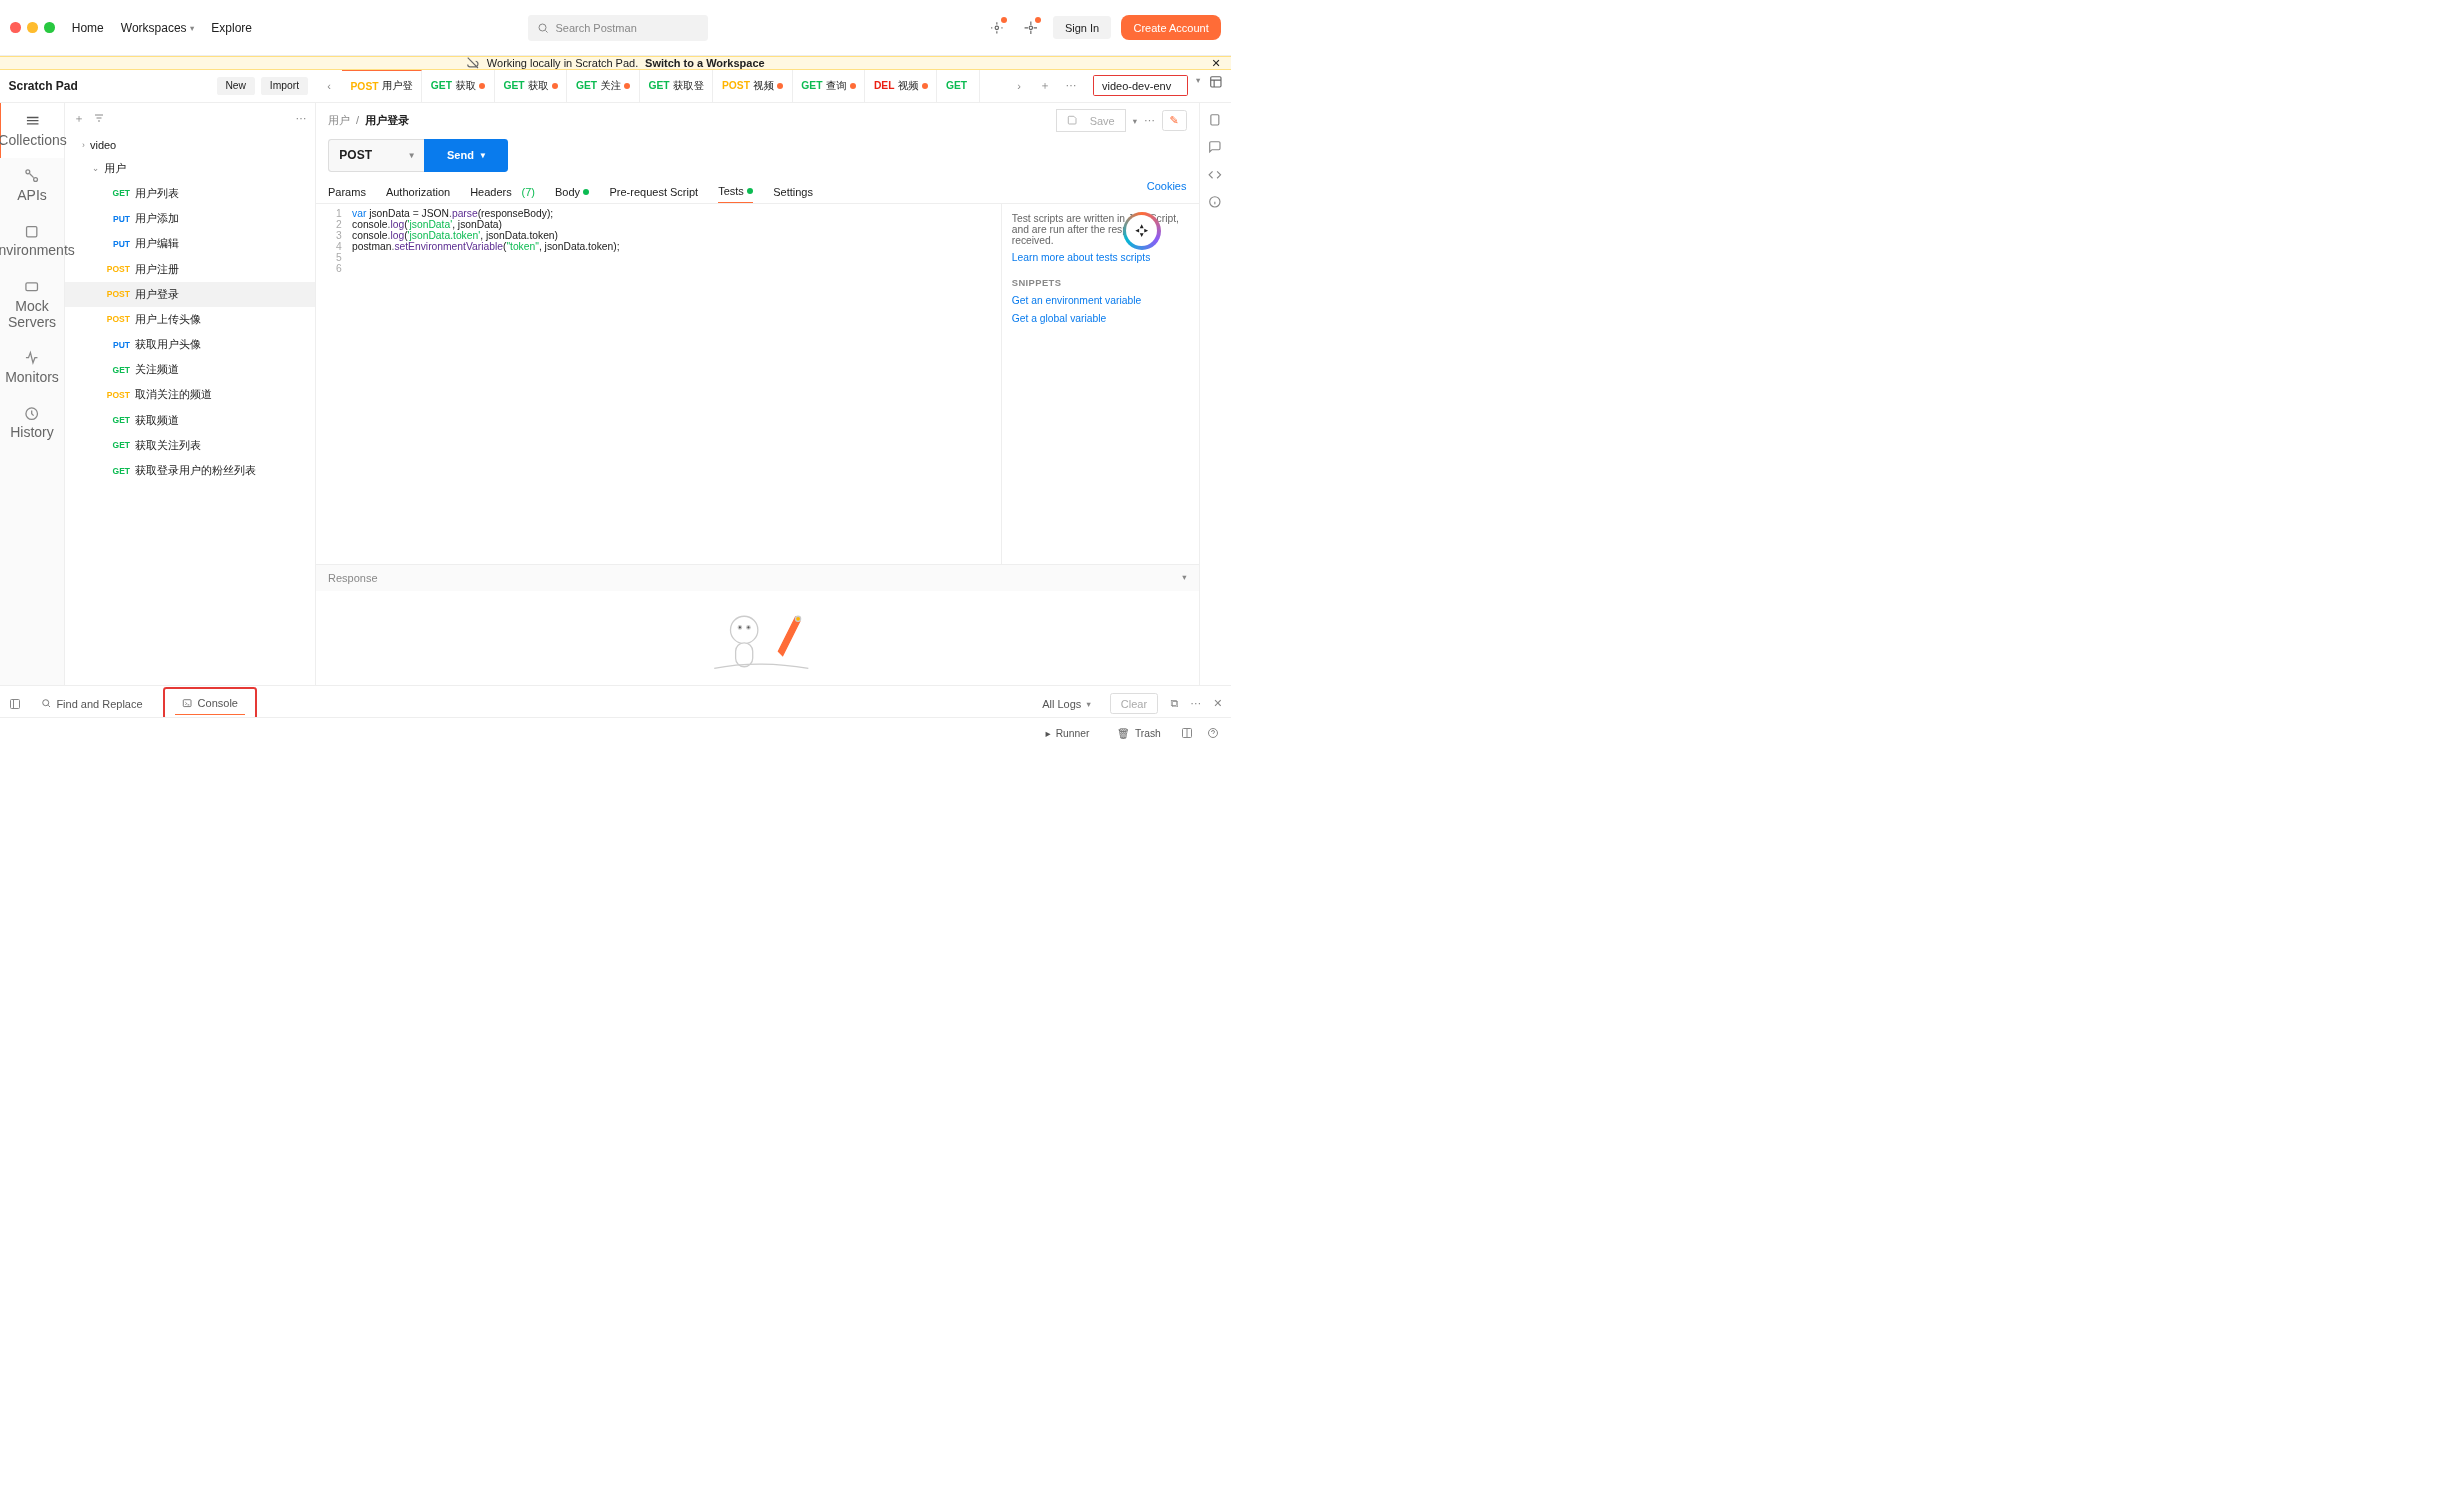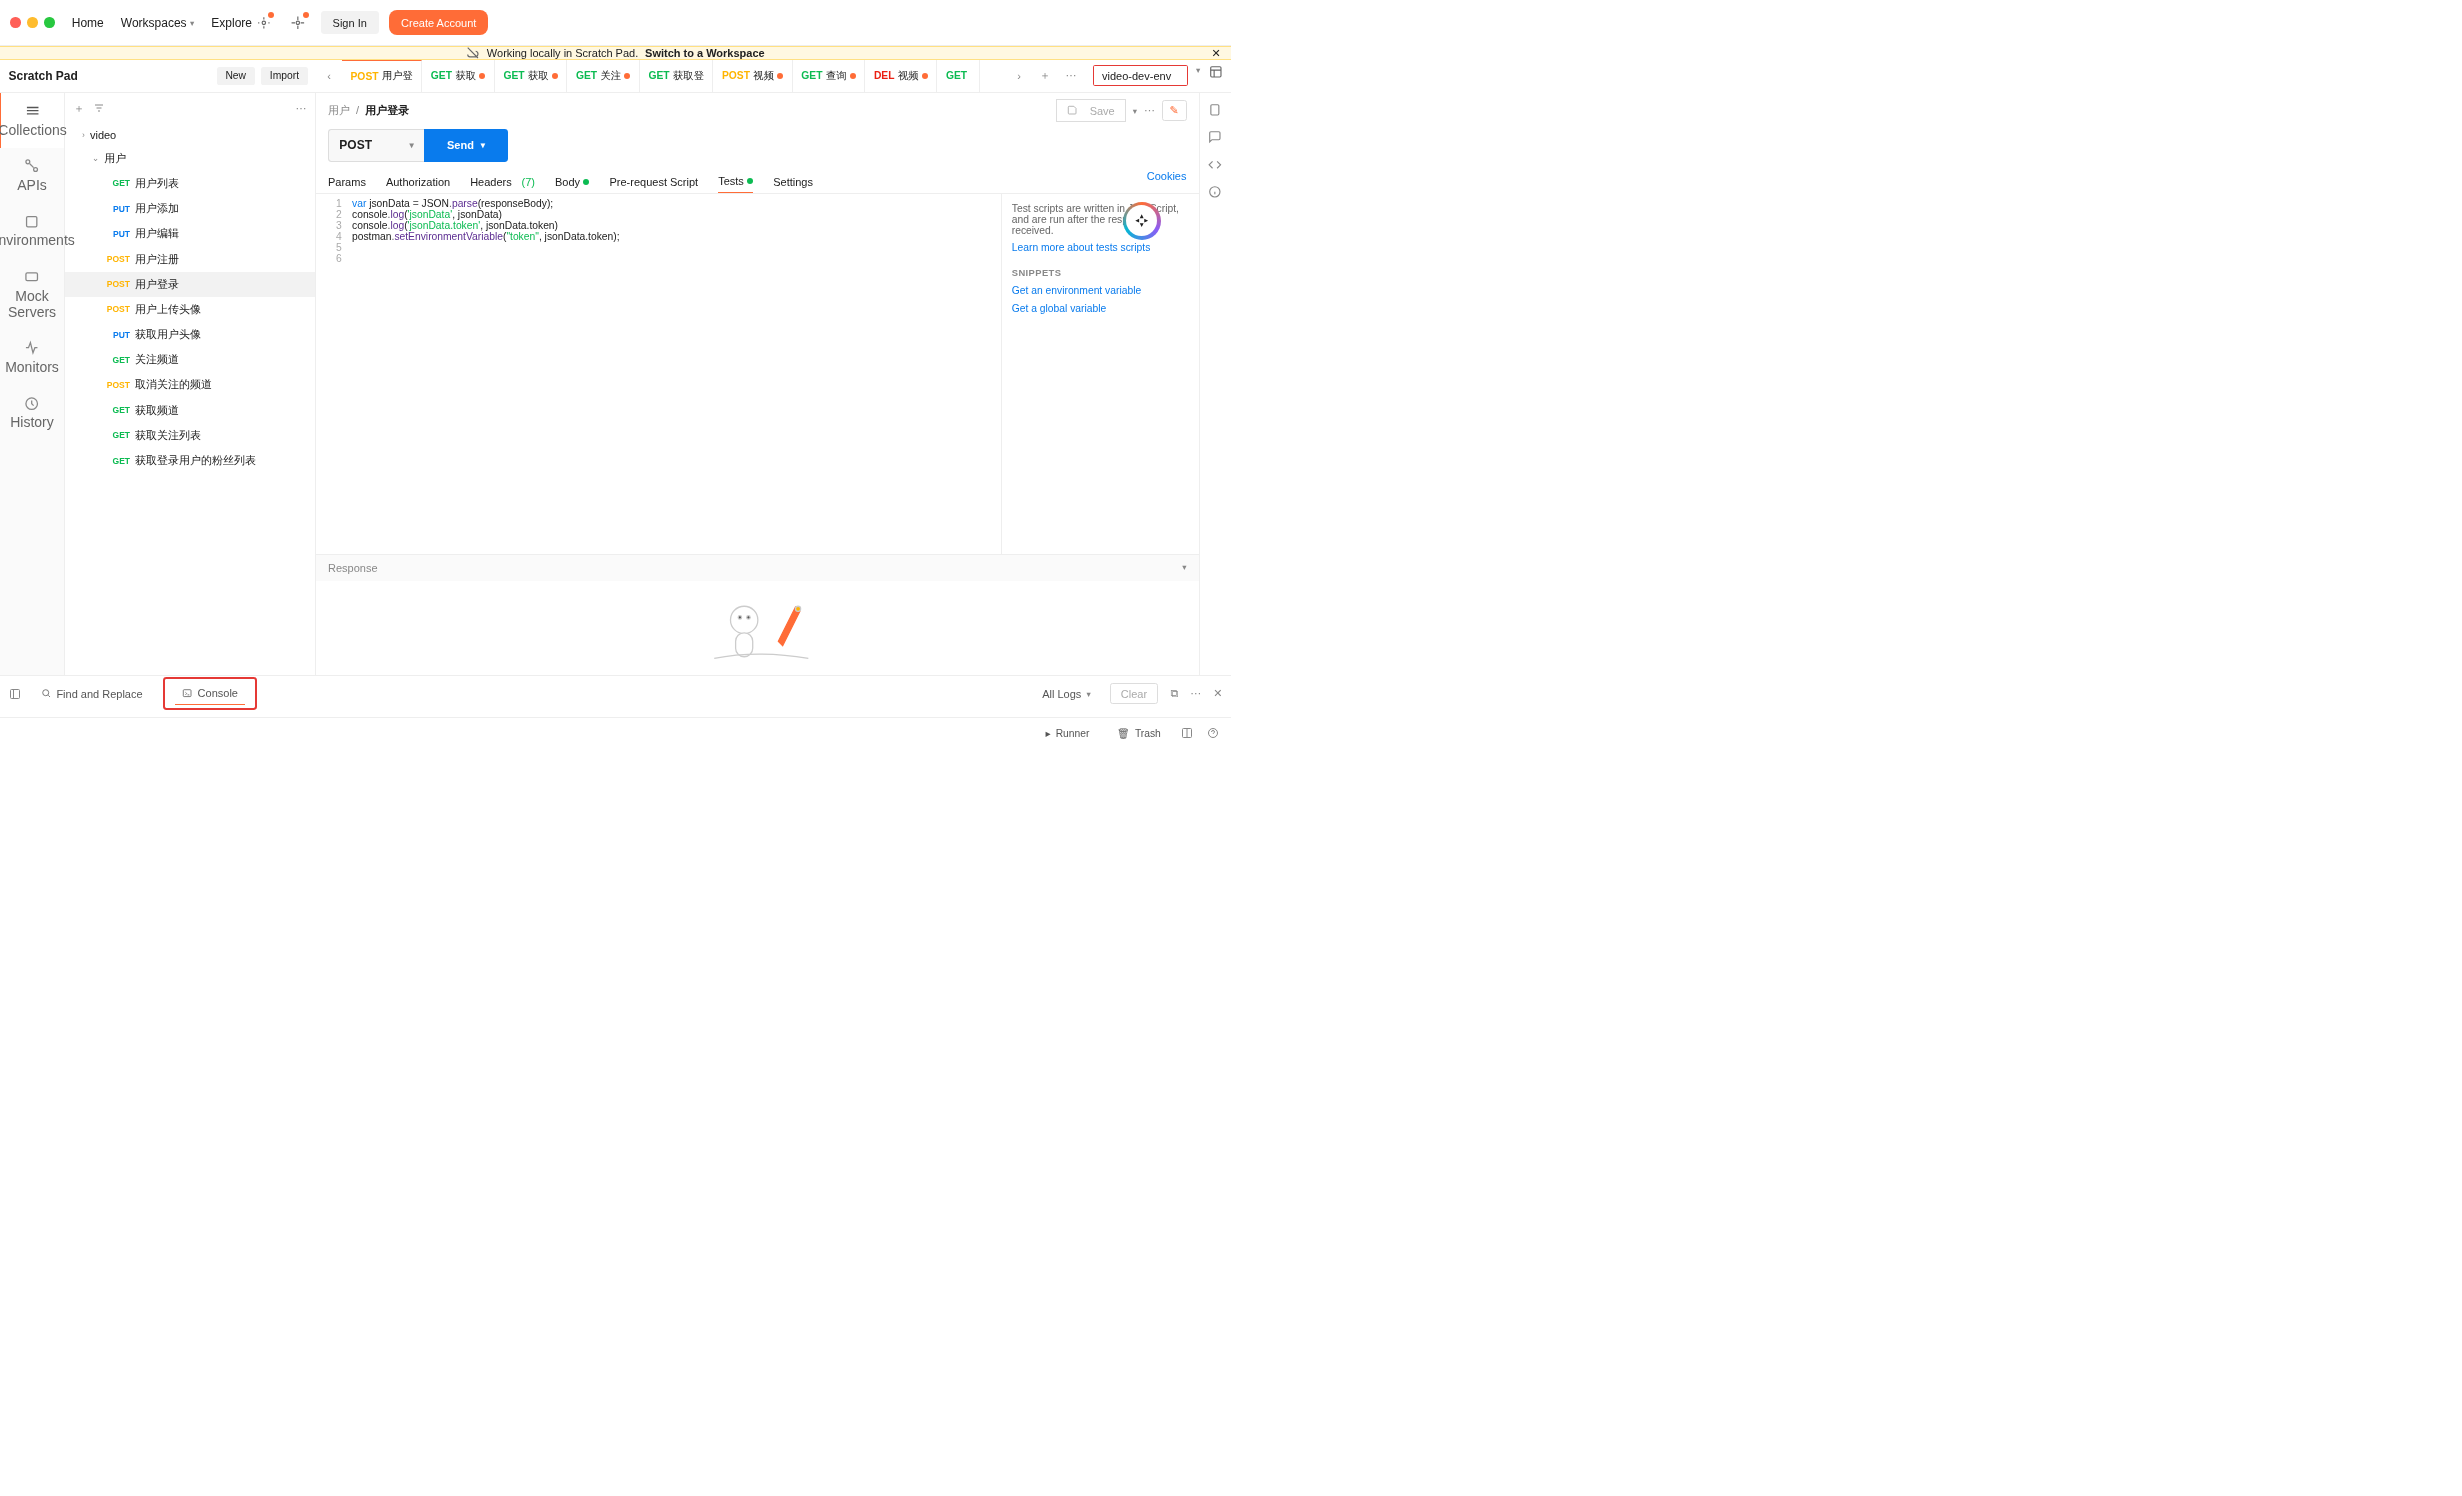--- a/index.html
+++ b/index.html
@@ -1,19 +1,19 @@
 <!DOCTYPE html>
 <html style="font-size:13.7px"><head>
 <meta charset="utf-8">
 <style>
 * { margin:0; padding:0; box-sizing:border-box; font-family:-apple-system,BlinkMacSystemFont,"Segoe UI",sans-serif; }
 body { width:1231px; height:748px; background:#fff; font-size:11px; color:#212121; overflow:hidden; position:relative; }
 
 
-.topbar { height:46px; display:flex; align-items:center; padding:0 10.3px; border-bottom:0.9px solid #eee; }
+.topbar { height:56px; display:flex; align-items:center; padding:0 10.3px; border-bottom:0.9px solid #eee; }
 .traffic { display:flex; gap:6.8px; margin-right:17px; }
 .dot { width:10.3px; height:10.3px; border-radius:50%; }
 .r{background:#ff5f57}.y{background:#febc2e}.g{background:#28c840}
 .nav-items { display:flex; gap:17px; align-items:center; flex:0 0 auto; }
 .nav-item { font-size:12px; color:#212121; cursor:pointer; display:flex; align-items:center; gap:3.4px; }
 .search-wrap { flex:1; display:flex; justify-content:center; }
 .search { width:180px; height:26px; background:#f2f2f2; border-radius:3.4px; display:flex; align-items:center; padding:0 8.5px; gap:6.8px; color:#888; }
 .top-actions { display:flex; align-items:center; gap:10.3px; }
 .icon-btn { width:24px; height:24px; display:flex; align-items:center; justify-content:center; color:#666; position:relative; cursor:pointer; }
 .badge-dot { position:absolute; top:1.7px; right:1.7px; width:6px; height:6px; background:#ff6c37; border-radius:50%; }
@@ -118,20 +118,29 @@
     <div class="dot g"></div>
   </div>
   <div class="nav-items">
     <div class="nav-item">Home</div>
     <div class="nav-item">
         <span>Workspaces</span> 
         <span class="chev">▾</span>
       </div>
     <div class="nav-item">Explore</div>
   </div>
+  <div class="search-wrap">
+    <div class="search">
+      <svg width="12" height="12" viewBox="0 0 24 24" fill="none" stroke="#888" stroke-width="2">
+          <circle cx="11" cy="11" r="7"></circle>
+          <path d="m21 21-4-4"></path>
+        </svg>
+      <span>Search Postman</span>
+    </div>
+  </div>
   <div class="top-actions">
     <div class="icon-btn">
         <svg width="13.7" height="13.7" viewBox="0 0 24 24" fill="none" stroke="#666" stroke-width="2">
           <circle cx="12" cy="12" r="3"></circle>
           <path d="M12 2v4M12 18v4M4 12H2M22 12h-2"></path>
         </svg>
         <span class="badge-dot"></span>
       </div>
     <div class="icon-btn">
         <svg width="13.7" height="13.7" viewBox="0 0 24 24" fill="none" stroke="#666" stroke-width="2">

